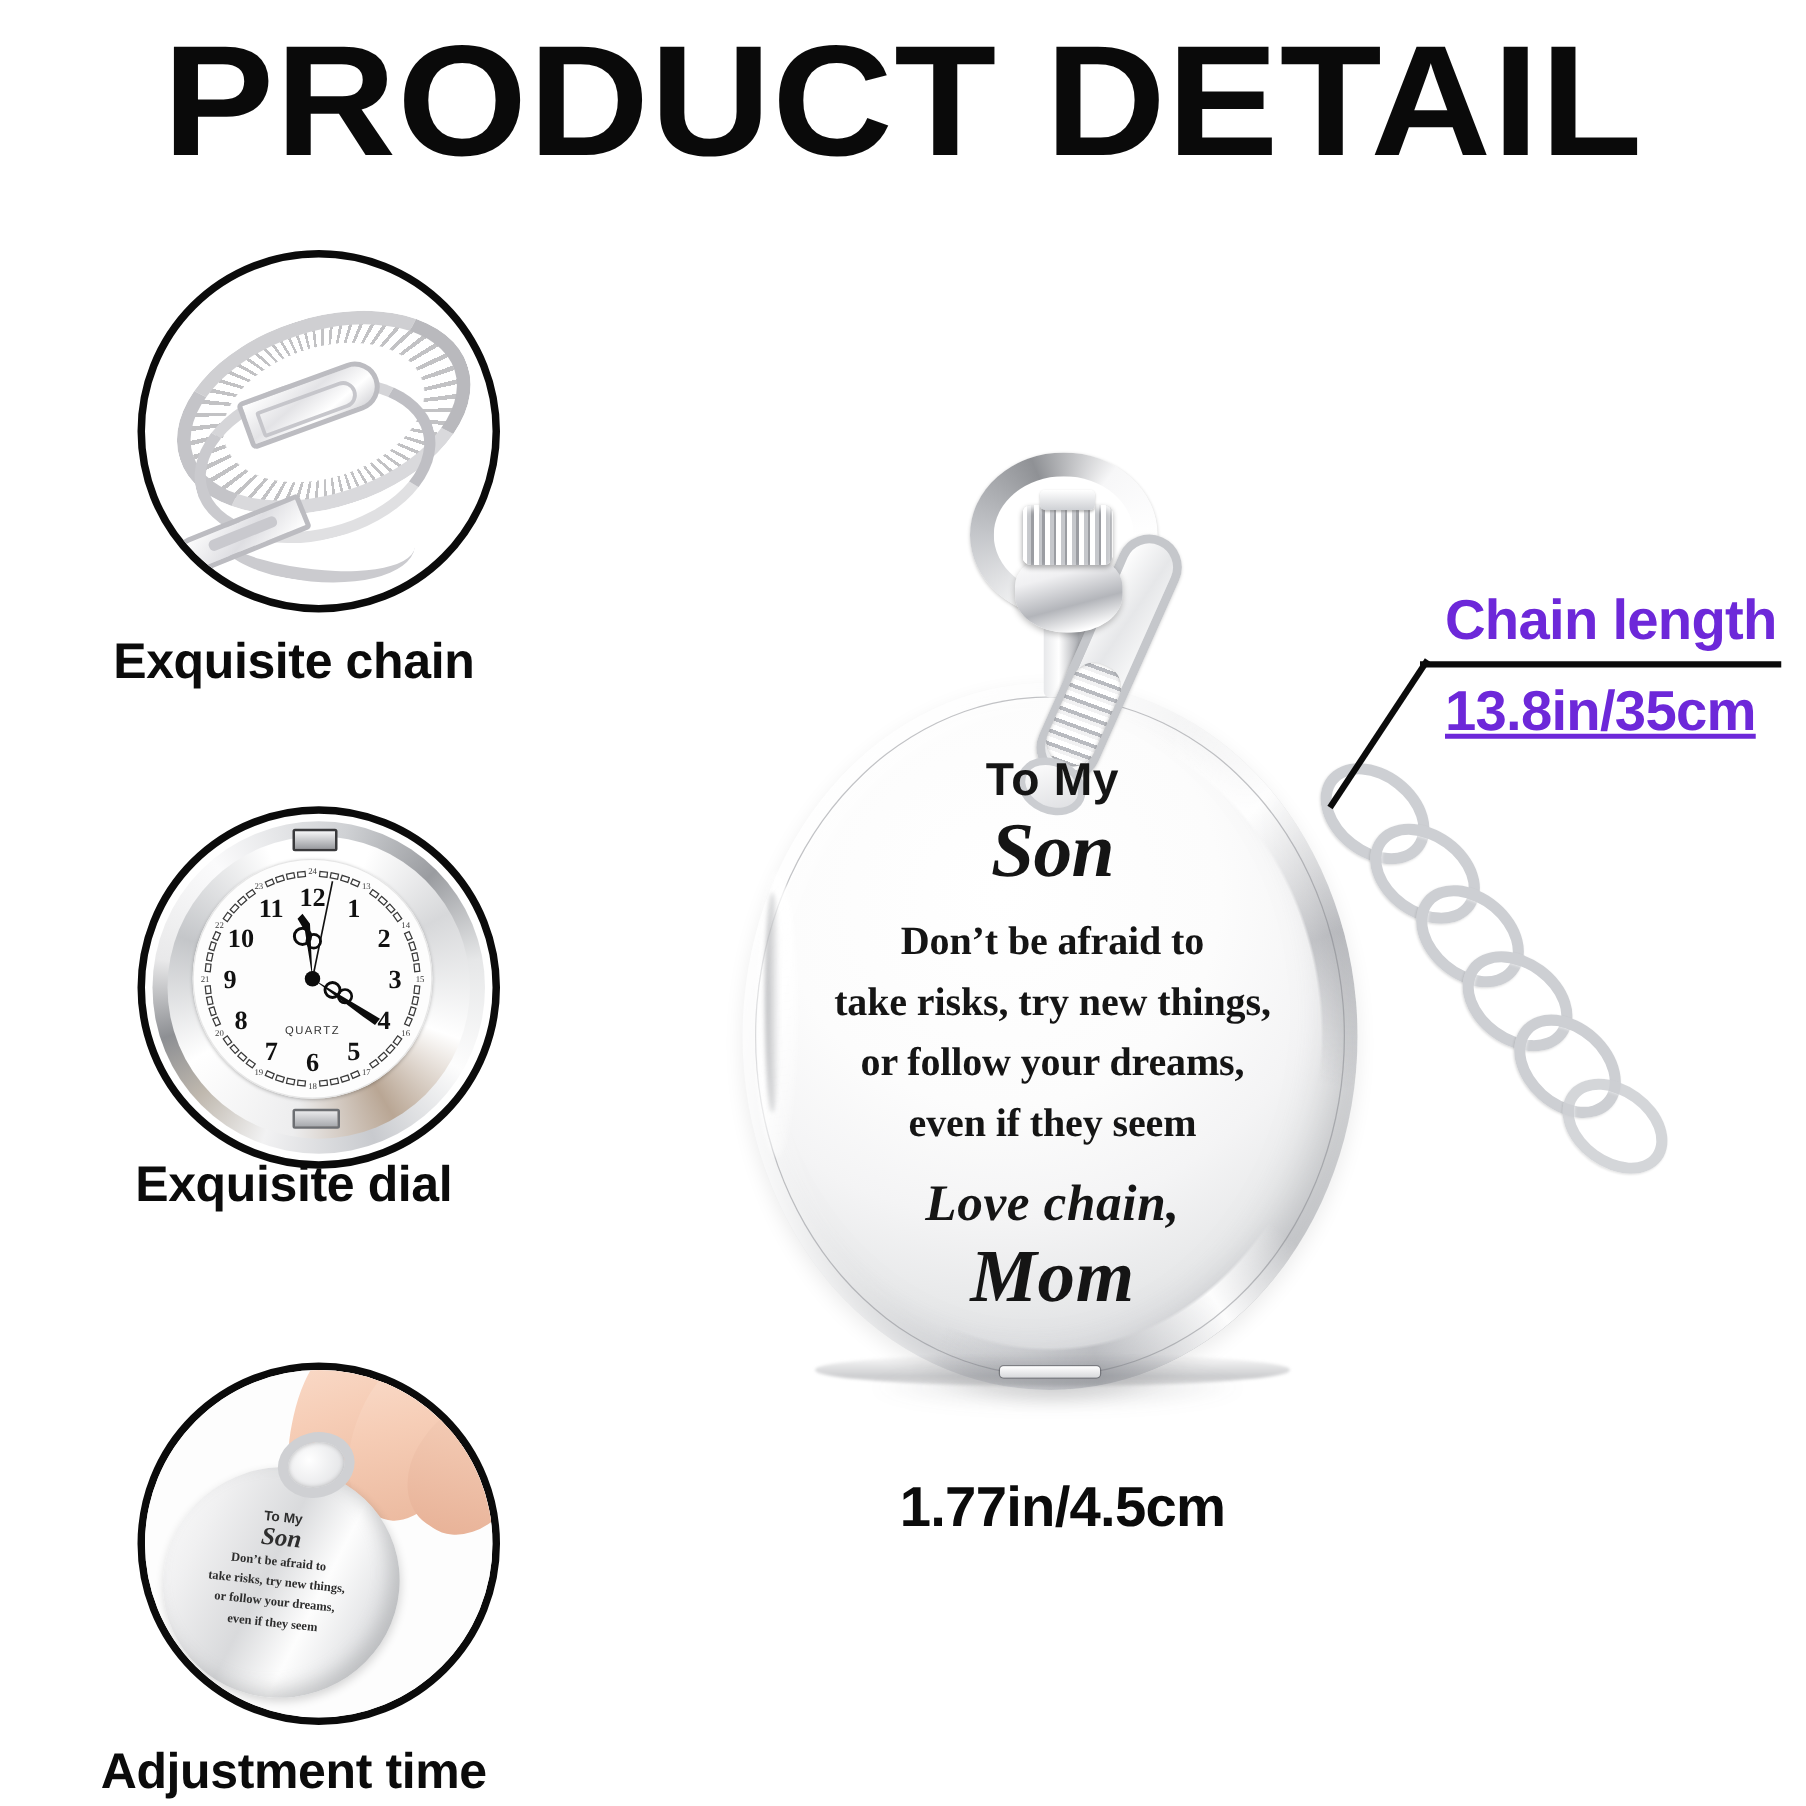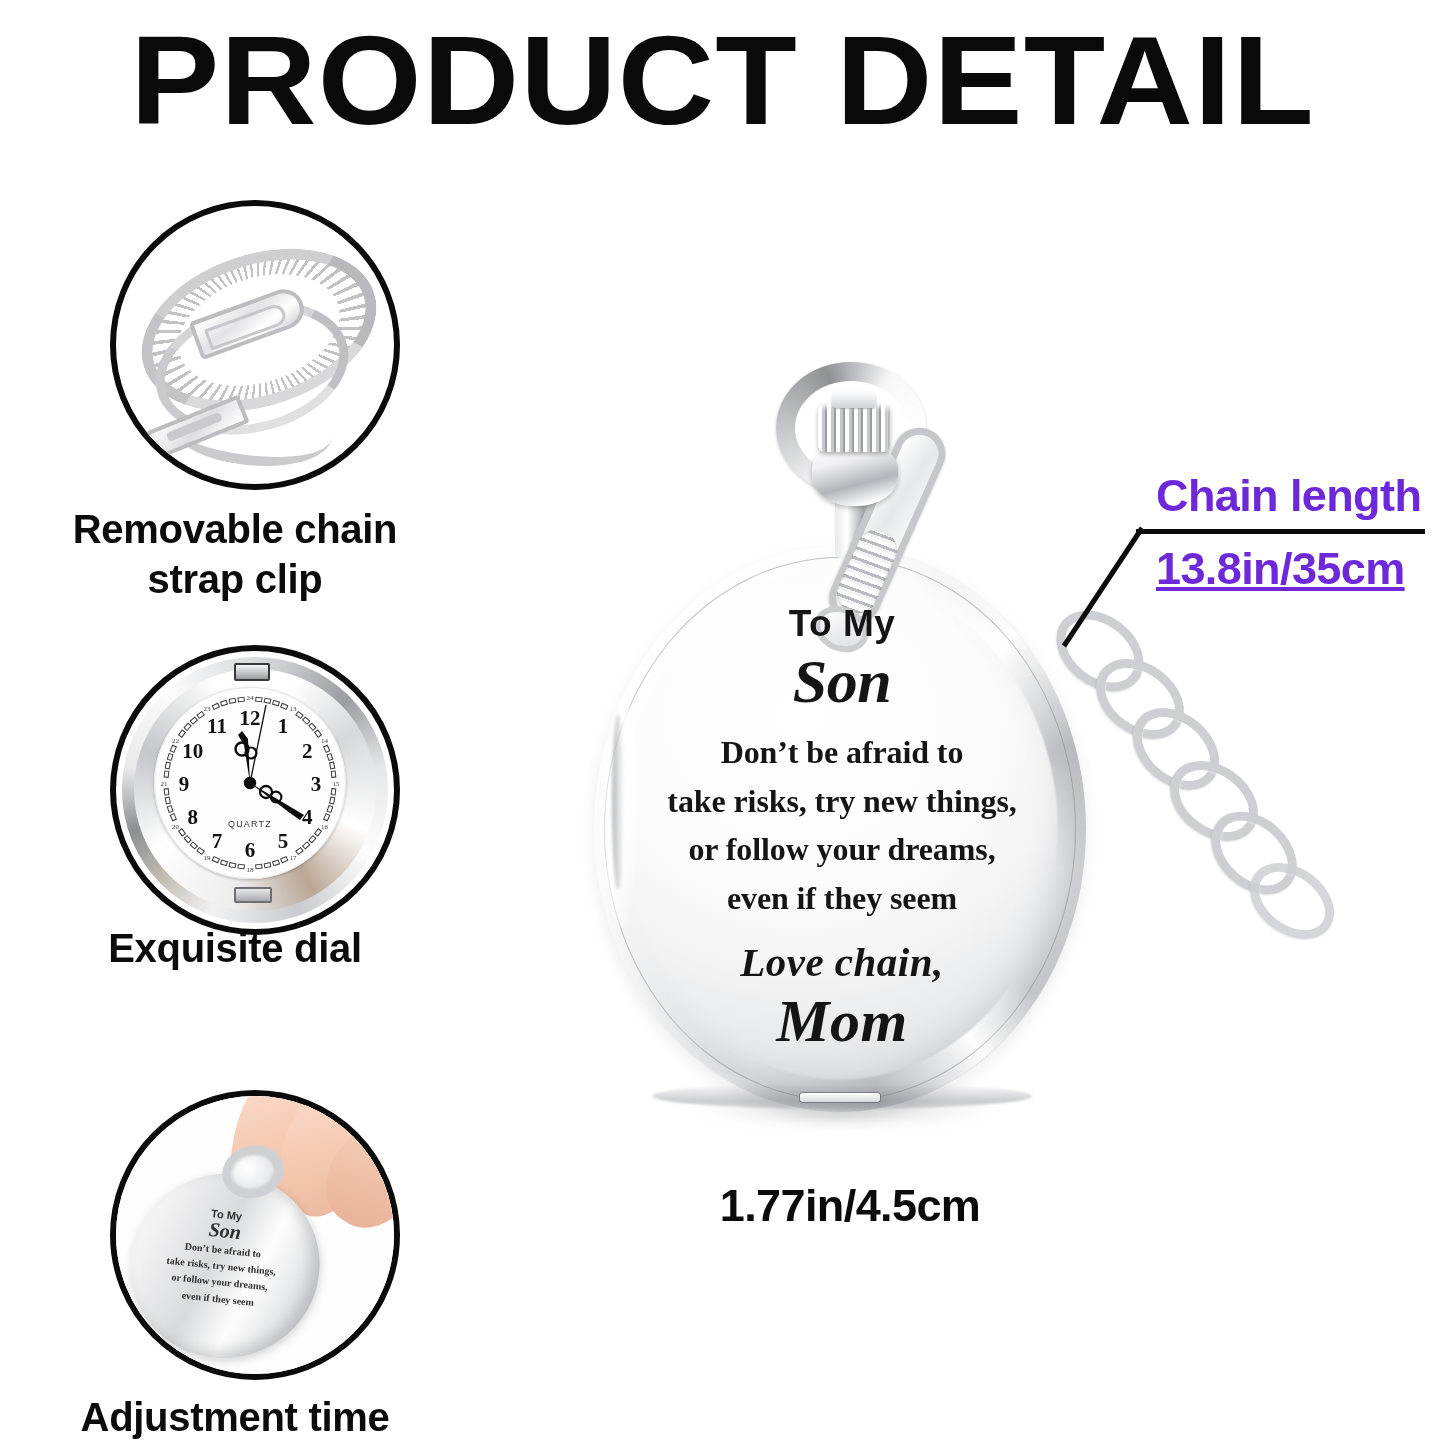--- a/index.html
+++ b/index.html
@@ -412,22 +412,21 @@
       <div class="coil-wrap">
         <div class="coil a"></div>
         <div class="coil b"></div>
         <div class="chain-tail"></div>
         <div class="clip-body"></div>
         <div class="clip-tip"></div>
       </div>
     </div>
   </div>
   <div class="feature-caption">
-    <div>Removable chain</div>
-    <div>strap clip</div>
+    <div>Exquisite chain</div>
   </div>
 </div>
 
 <div class="feature" id="feature-1">
   <div class="thumb-circle">
     <div class="thumb-inner">
       <div class="dial-case"></div>
       <div class="dial-hinge-top"></div>
       <div class="dial-hinge-bot"></div>
       <div class="dial-face">

